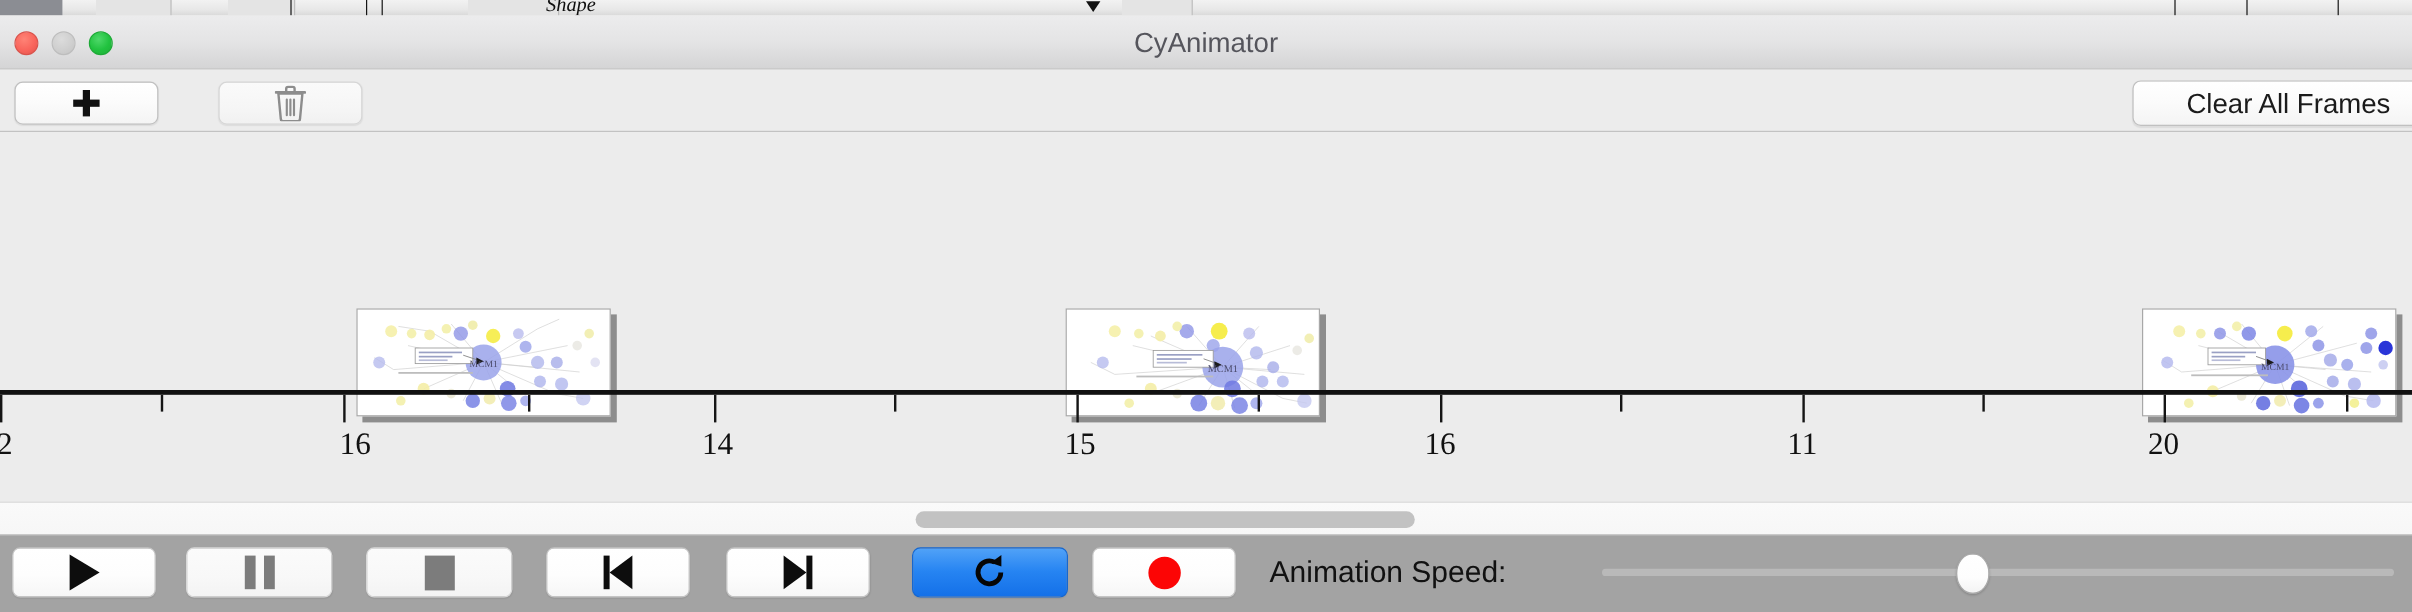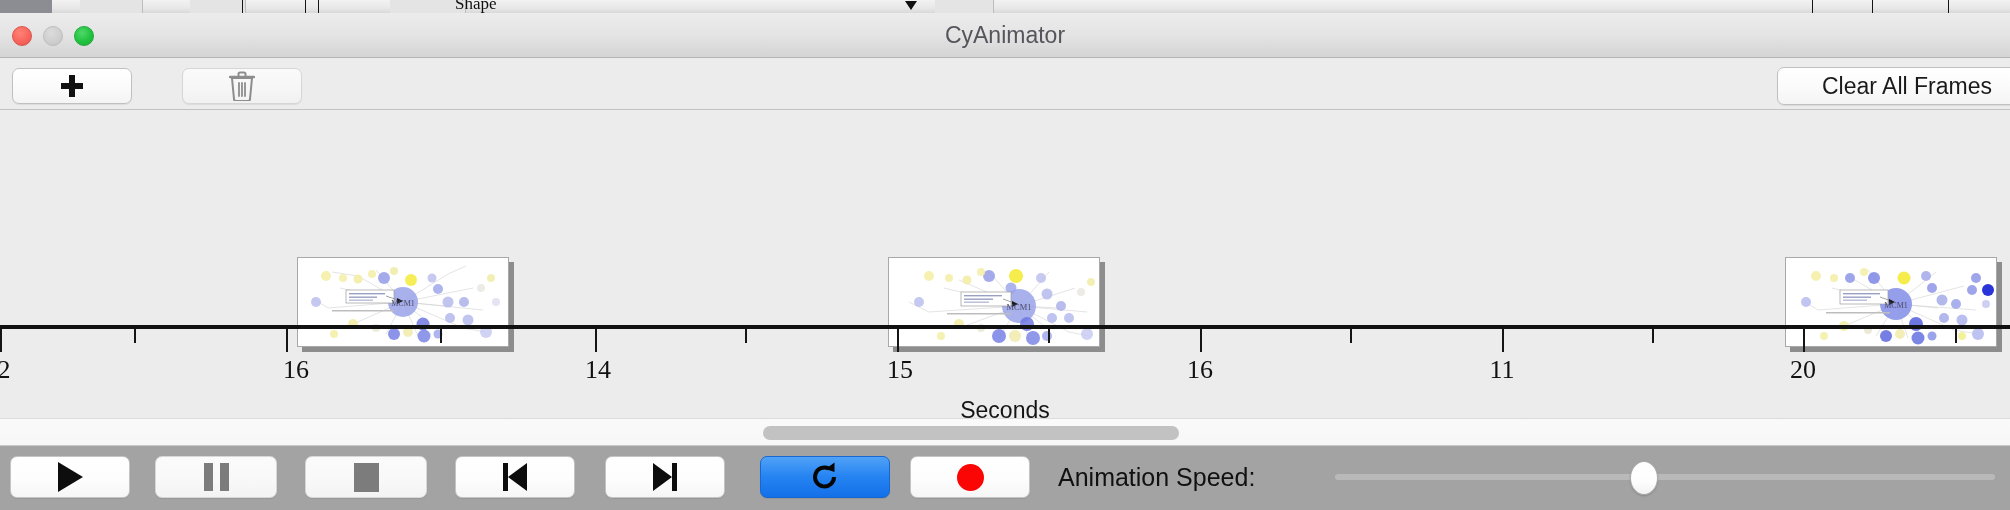--- a/index.html
+++ b/index.html
@@ -20,20 +20,21 @@
     overflow: hidden;
   }
 
   
   .bg-strip {
     position: absolute;
     left: 0; top: 0;
     width: 2010px; height: 13px;
     background: linear-gradient(to bottom, #f2f2f2 0%, #e8e8e8 60%, #d9d9d9 100%);
     overflow: hidden;
+    font-style: italic;
   }
   .bg-strip .bg-chip {
     position: absolute;
     top: 0;
     height: 13px;
     background: #e4e4e4;
     border-right: 1px solid #bdbdbd;
   }
   .bg-strip .bg-dark {
     position: absolute;
@@ -556,21 +557,20 @@
       <div class="tick minor" style="left:1955px;"></div>
 
       <div class="tick-label" style="left:4px;">2</div>
       <div class="tick-label" style="left:296px;">16</div>
       <div class="tick-label" style="left:598px;">14</div>
       <div class="tick-label" style="left:900px;">15</div>
       <div class="tick-label" style="left:1200px;">16</div>
       <div class="tick-label" style="left:1502px;">11</div>
       <div class="tick-label" style="left:1803px;">20</div>
 
-      <div class="axis-title">Seconds</div>
     </div>
   </div>
 
   <div class="hscroll">
     <div class="thumb"></div>
   </div>
 
   <div class="playbar">
 
     <div class="pbtn p-play">

